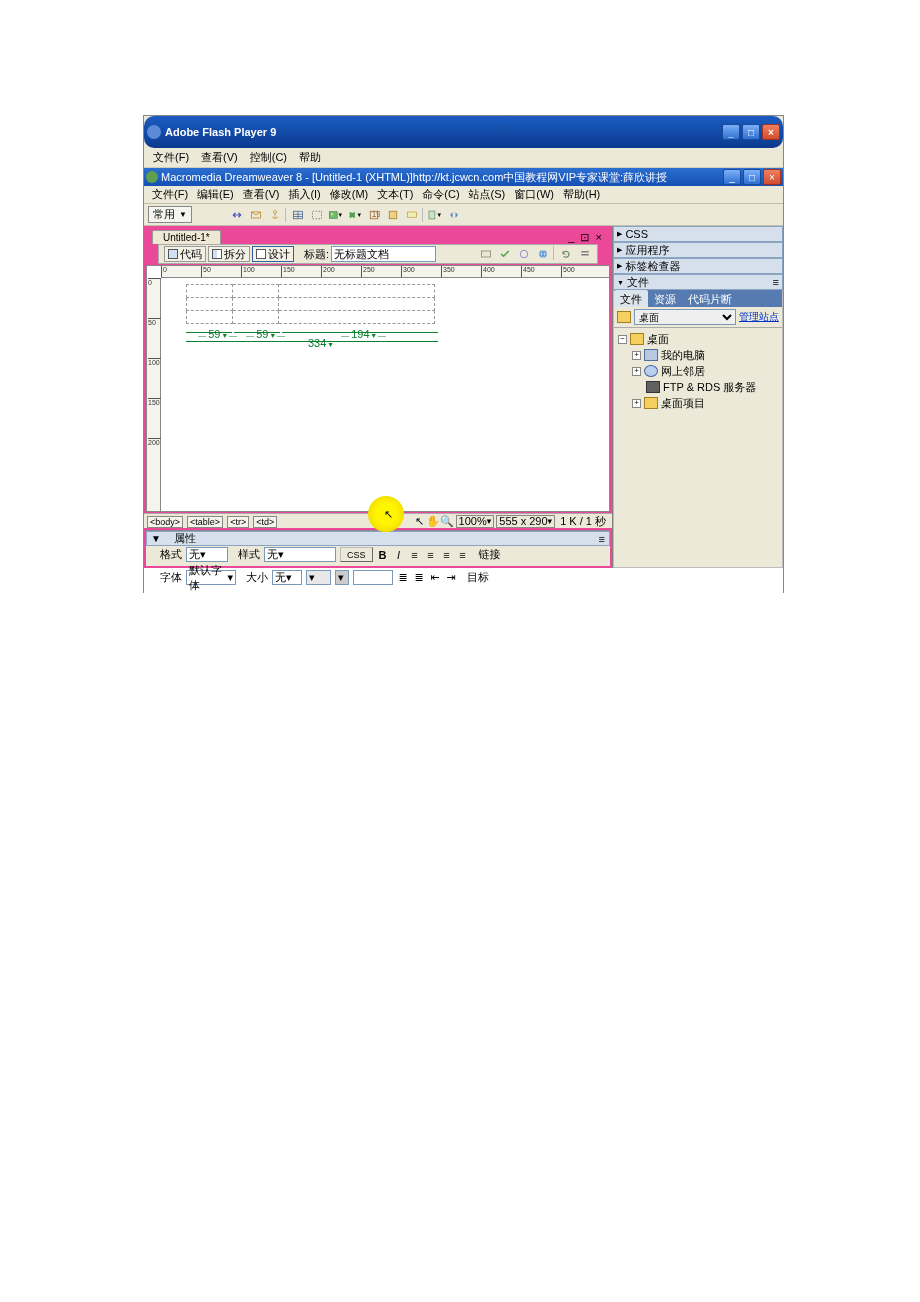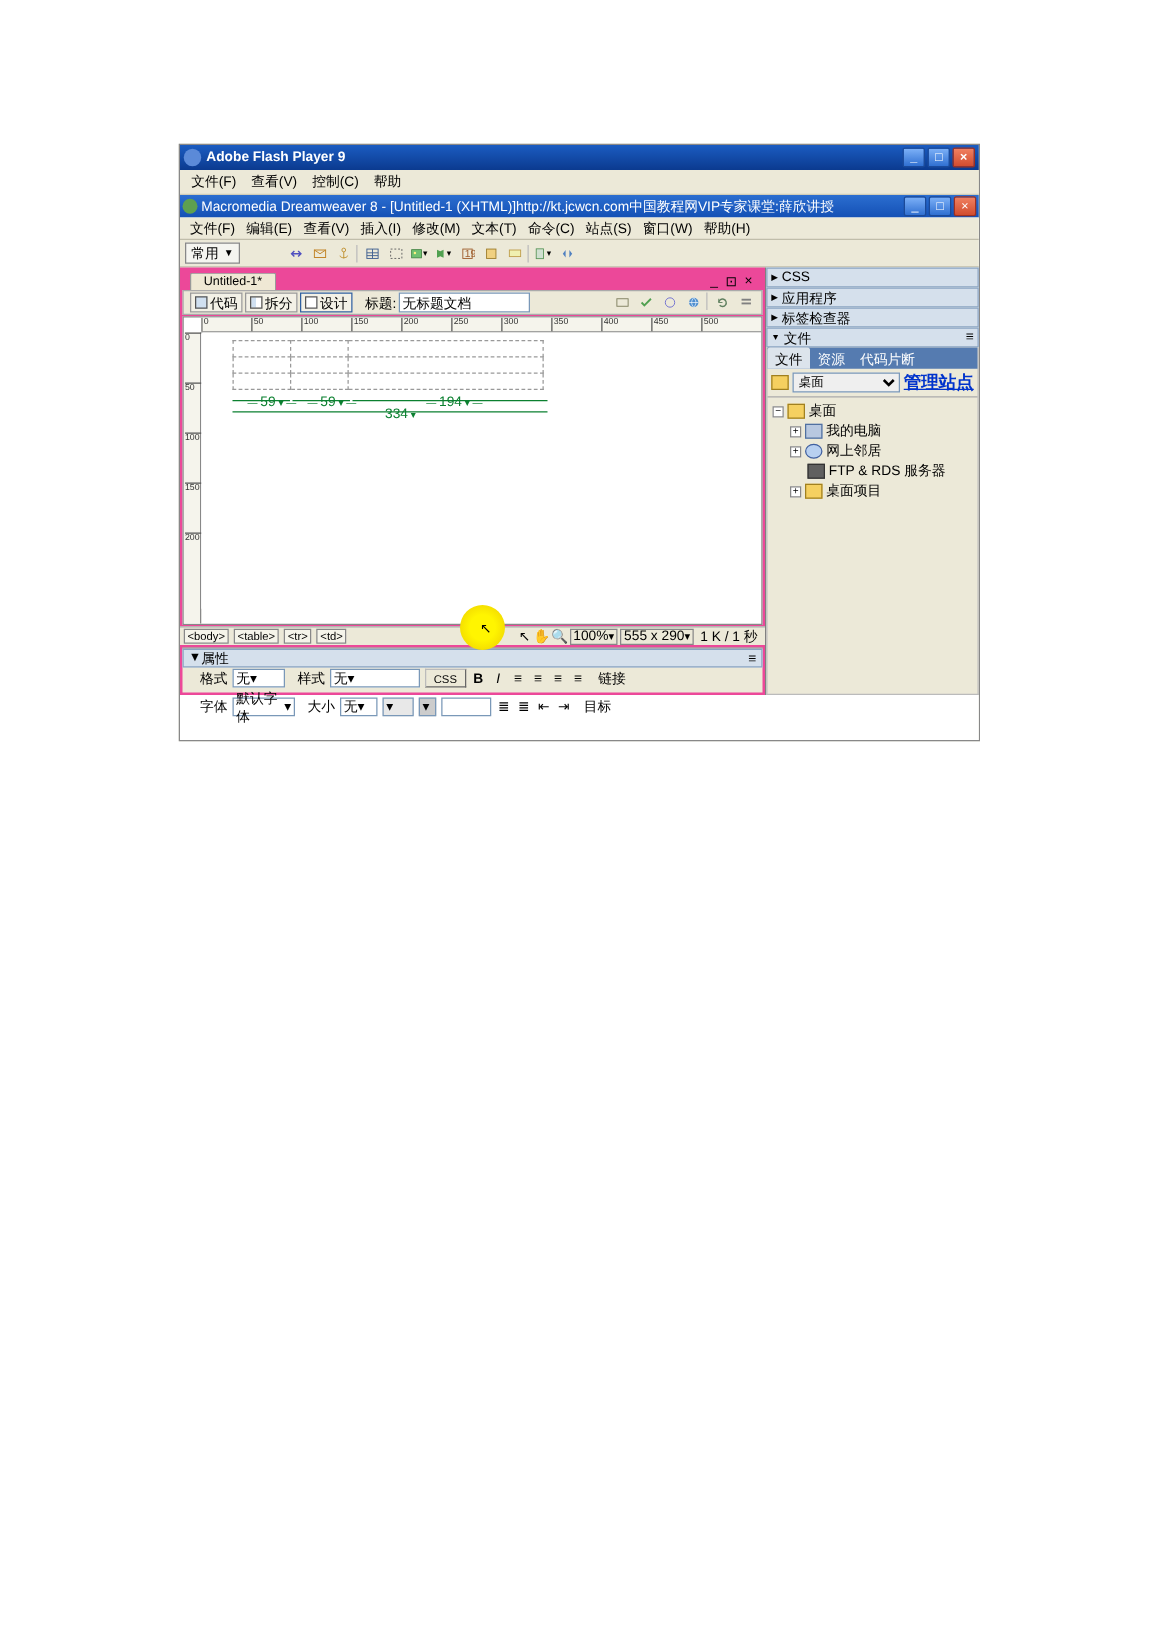--- a/index.html
+++ b/index.html
@@ -1,18 +1,18 @@
 <!DOCTYPE html>
 <html><head>
 <meta charset="utf-8">
 <style>
 * { margin: 0; padding: 0; box-sizing: border-box; font-family: "SimSun", Arial, sans-serif; font-size: 11px; }
 body { background: #fff; width: 920px; height: 1302px; }
 .outer-window { position: absolute; left: 143px; top: 115px; width: 641px; height: 478px; border: 1px solid #888; background: #ece9d8; }
-.outer-titlebar { height: 20px; background: linear-gradient(#1b5cc1, #0b3a8f); color: #fff; display: flex; align-items: center; padding: 0 3px; font-family: "MS Sans Serif", sans-serif; font-weight: bold; }
+.outer-titlebar { height: 32px; background: linear-gradient(#1b5cc1, #0b3a8f); color: #fff; display: flex; align-items: center; padding: 0 3px; font-family: "MS Sans Serif", sans-serif; font-weight: bold; border-radius: 10px; }
 .outer-titlebar .ticon { width: 14px; height: 14px; background: #5b8ad8; border-radius: 50%; margin-right: 4px; display: inline-block; }
 .win-btns { margin-left: auto; display: flex; gap: 2px; }
 .win-btn { width: 18px; height: 16px; background: linear-gradient(#7cb0f7,#2f6fd1); border: 1px solid #1b4a99; border-radius: 2px; color: #fff; display: flex; align-items: center; justify-content: center; font-size: 10px; cursor: pointer; }
 .win-btn.close { background: linear-gradient(#f08060,#d14c2f); border-color: #a03020; }
 .outer-menu { height: 20px; background: #ece9d8; display: flex; align-items: center; padding: 0 4px; gap: 2px; border-bottom: 1px solid #d0cdb8; }
 .outer-menu span { padding: 2px 5px; cursor: pointer; }
 .inner-area { position: relative; height: 436px; background: #fff; }
 
 .dw-window { position: absolute; left: 0; top: 0; width: 639px; height: 436px; }
 .dw-titlebar { height: 18px; background: linear-gradient(#2b6ed0,#1450b5); color: #fff; display: flex; align-items: center; padding: 0 2px; font-size: 10px; }
@@ -25,21 +25,21 @@
 .tb-sep { width: 1px; height: 14px; background: #bbb; }
 
 .main-row { display: flex; height: 342px; }
 .doc-area { width: 468px; background: #ec4899; display: flex; flex-direction: column; }
 .panels { width: 171px; background: #ece9d8; border-left: 1px solid #808080; display: flex; flex-direction: column; font-size: 11px; }
 
 .doc-tabbar { height: 18px; display: flex; align-items: flex-end; padding: 0 8px; }
 .doc-tab { background: #efe8d4; border: 1px solid #999; border-bottom: none; padding: 1px 10px; font-size: 10px; border-radius: 2px 2px 0 0; }
 .doc-tabbar .tab-ctrls { margin-left: auto; display: flex; gap: 2px; font-size: 10px; }
 .doc-tabbar .tab-ctrls span { cursor: pointer; padding: 0 2px; }
-.doc-toolbar { height: 20px; background: #ece9d8; display: flex; align-items: center; padding: 0 5px; gap: 2px; border: 1px solid #aaa; margin: 0 2px; }
+.doc-toolbar { height: 20px; background: #ece9d8; display: flex; align-items: center; padding: 0 5px; gap: 2px; border: 1px solid #aaa; margin: 0 14px; }
 .mini-btn { border: 1px solid #999; background: #f3f1e6; padding: 0 3px; height: 16px; display: flex; align-items: center; gap: 2px; cursor: pointer; font-size: 10px; }
 .mini-btn .sq { width: 10px; height: 10px; border: 1px solid #555; display: inline-block; }
 .title-input { border: 1px solid #7a98b8; height: 16px; width: 105px; padding: 0 2px; font-size: 11px; }
 
 .canvas-wrap { flex: 1; display: flex; border: 1px solid #888; margin: 1px 2px; background: #fff; position: relative; overflow: hidden; }
 .ruler-h { position: absolute; top: 0; left: 14px; right: 0; height: 12px; background: #f5f4ec; border-bottom: 1px solid #888; font-size: 7px; color: #333; overflow: hidden; }
 .ruler-h span { position: absolute; top: 0; border-left: 1px solid #555; padding-left: 1px; font-size: 7px; height: 12px; }
 .ruler-v { position: absolute; top: 12px; left: 0; bottom: 0; width: 14px; background: #f5f4ec; border-right: 1px solid #888; font-size: 7px; color: #333; }
 .ruler-v span { position: absolute; left: 1px; border-top: 1px solid #555; font-size: 7px; width: 14px; text-align: left; writing-mode: horizontal-tb; }
 .canvas { position: absolute; top: 12px; left: 14px; right: 0; bottom: 12px; background: #fff; }
@@ -69,21 +69,21 @@
 
 .panel-head { height: 16px; background: #d5e0ec; border: 1px solid #8aa4c2; display: flex; align-items: center; padding: 0 3px; cursor: pointer; font-size: 10px; gap: 3px; }
 .panel-head.expanded::before { content: "▼"; font-size: 7px; }
 .panel-head.collapsed::before { content: "▶"; font-size: 7px; }
 .panel-body { background: #ece9d8; border: 1px solid #bbb; border-top: none; font-size: 10px; }
 .files-tabs { display: flex; height: 17px; background: #557bb0; color: #fff; font-size: 10px; }
 .files-tabs .ft { padding: 2px 6px; cursor: pointer; }
 .files-tabs .ft.active { background: #dce4ec; color: #000; border-top-left-radius: 2px; border-top-right-radius: 2px; }
 .files-bar { display: flex; align-items: center; padding: 2px 3px; gap: 3px; border-bottom: 1px solid #aaa; }
 .files-bar select { border: 1px solid #7a98b8; height: 16px; font-size: 10px; flex: 1; }
-.link-txt { color: #0033cc; text-decoration: underline; cursor: pointer; font-size: 14px; font-weight: bold; }
+.link-txt { color: #0033cc; text-decoration: underline; cursor: pointer; font-size: 10px; }
 .tree { padding: 3px 4px; font-size: 11px; line-height: 16px; }
 .tree-node { display: flex; align-items: center; gap: 3px; cursor: pointer; }
 .tree-node .toggle { width: 9px; height: 9px; border: 1px solid #888; background: #fff; display: flex; align-items: center; justify-content: center; font-size: 8px; line-height: 1; }
 .tree-node .icn { width: 14px; height: 12px; display: inline-block; }
 .tree .indent1 { margin-left: 14px; }
 .fico-desktop { background: #f5d060; border: 1px solid #a08020; }
 .fico-pc { background: #b8c8e0; border: 1px solid #5070a0; }
 .fico-net { background: #b8d0f0; border: 1px solid #4060a0; border-radius: 50%; }
 .fico-ftp { background: #606060; border: 1px solid #333; }
 .fico-folder { background: #f5d060; border: 1px solid #a08020; }
@@ -340,21 +340,21 @@
               <div class="st-ico">↖</div>
               <div class="st-ico">✋</div>
               <div class="st-ico">🔍</div>
               <div class="st-sel"><span>100%</span> ▾</div>
               <div class="st-sel"><span>555 x 290</span> ▾</div>
               <div style="padding:0 3px;">1 K / 1 秒</div>
             </div>
           </div>
 
           <div class="prop-panel">
-            <div class="prop-header">▼ <span style="margin-left:0;">属性</span><span style="margin-left:auto;">≡</span></div>
+            <div class="prop-header">▼ <span style="margin-left:13px;">属性</span><span style="margin-left:auto;">≡</span></div>
             <div class="prop-body">
               <label>格式</label>
               <div class="prop-sel" style="width:42px;"><span>无</span> ▾</div>
               <label>样式</label>
               <div class="prop-sel" style="width:72px;"><span>无</span> ▾</div>
               <button class="prop-btn">CSS</button>
               <div class="st-ico">
                   <b>B</b>
                 </div>
               <div class="st-ico">

